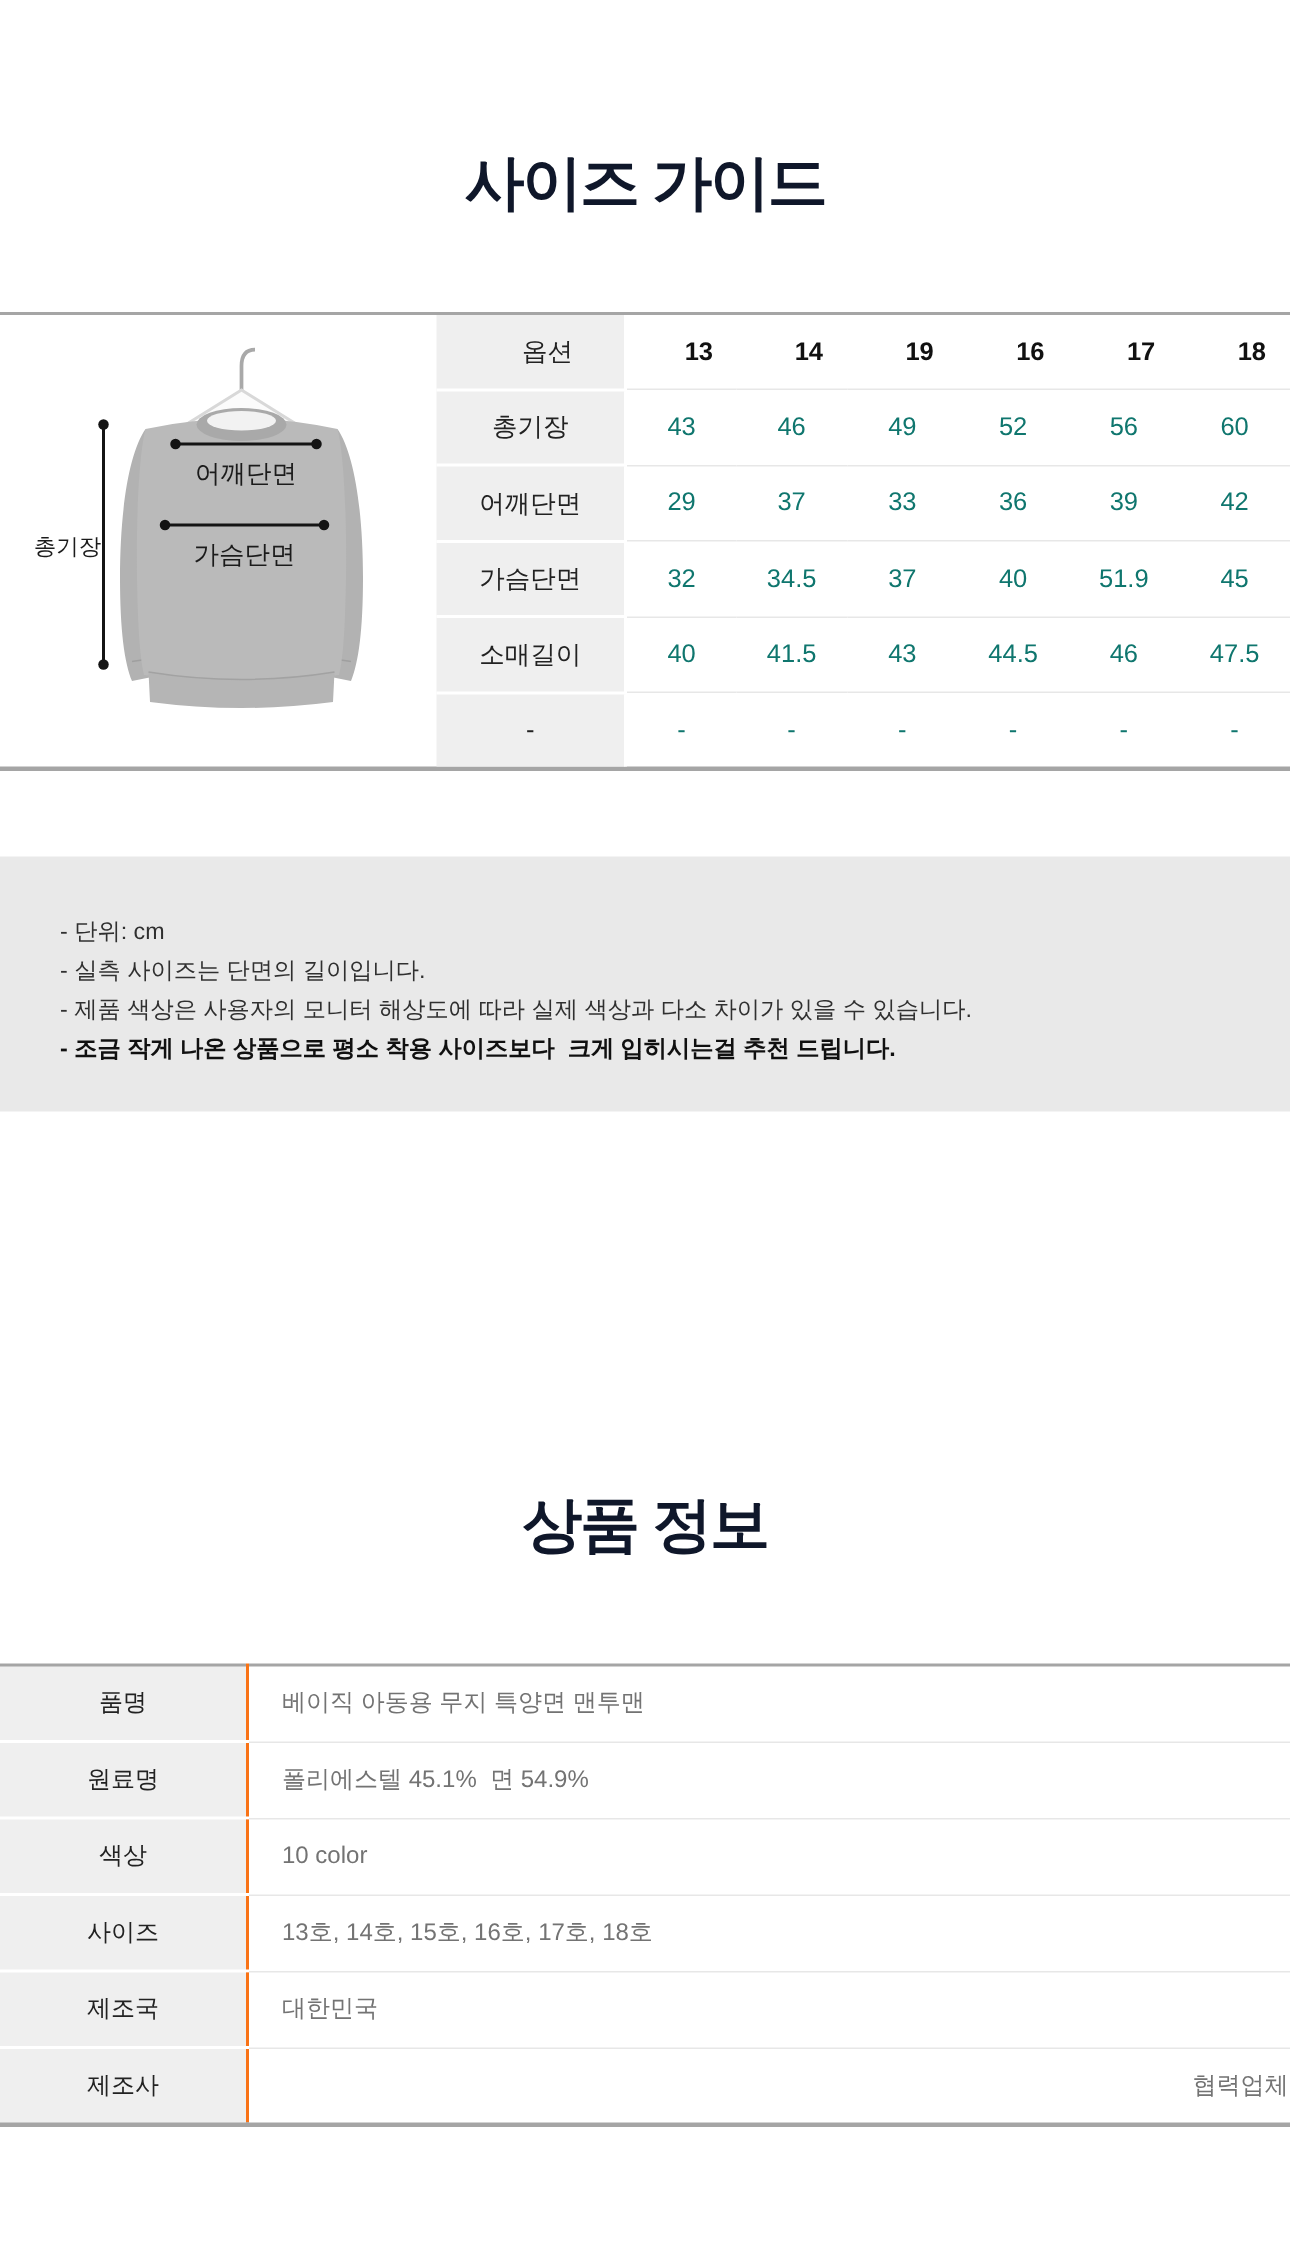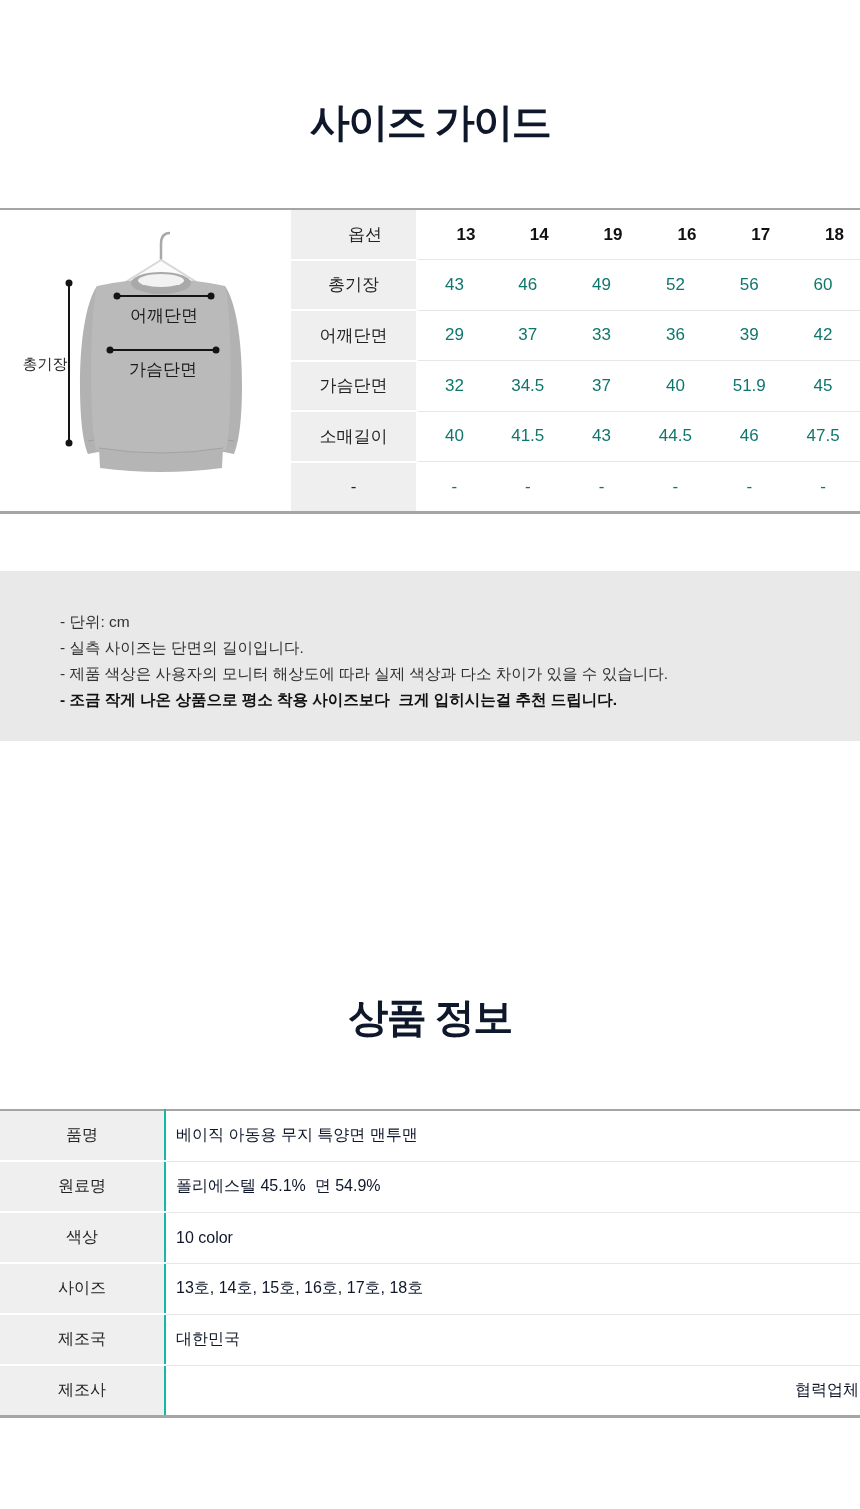--- a/index.html
+++ b/index.html
@@ -30,37 +30,37 @@
   .size-table td.lbl{
     width:100px;background:#efefef;color:#222;
     border-bottom:2px solid #ffffff;border-right:2px solid #ffffff;
   }
   .size-table tr.head td{font-weight:bold;color:#111;padding-left:24px;}
   .size-table tr.head td.lbl{font-weight:normal;color:#222;}
 
   
   .notes-box{
     margin-top:57px;background:#e9e9e9;
-    padding:38px 40px 28px 60px;
+    padding:38px 40px 28px 40px;
   }
   .notes-box p{margin:0;font-size:15.5px;line-height:26px;color:#303030;white-space:pre-wrap;}
   .notes-box p.bold{font-weight:bold;color:#101010;}
 
   
   .product-table{
     width:860px;
     border-top:2px solid #a5a5a5;border-bottom:3px solid #a5a5a5;
   }
   .product-table td{height:47px;vertical-align:middle;font-size:16px;}
   .product-table td.lbl{
     width:162px;background:#efefef;text-align:center;color:#222;
-    border-bottom:2px solid #ffffff;border-right:2px solid #14b8a6;
+    border-bottom:2px solid #ffffff;border-right:2px solid #f97316;
   }
   .product-table td.val{
-    padding-left:10px;color:#0f172a;border-bottom:1px solid #e7e7e7;white-space:pre-wrap;
+    padding-left:22px;color:#737373;border-bottom:1px solid #e7e7e7;white-space:pre-wrap;
   }
   .product-table tr:last-child td.val{border-bottom:none;text-align:right;}
 
   svg text{font-family:"Liberation Sans",sans-serif;}
 </style>
 </head>
 <body>
 
 <h1 class="main-title">사이즈 가이드</h1>
 

